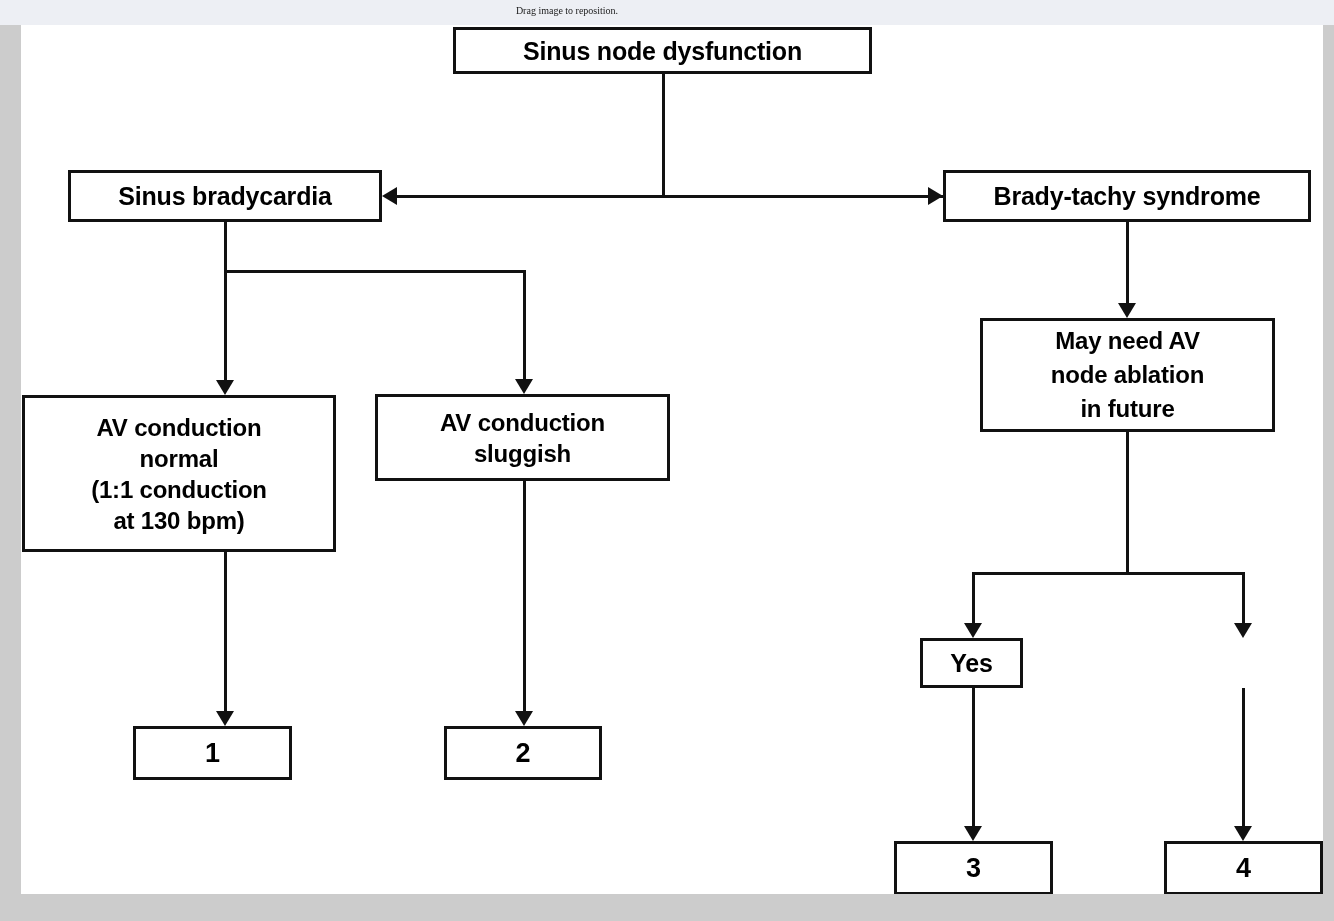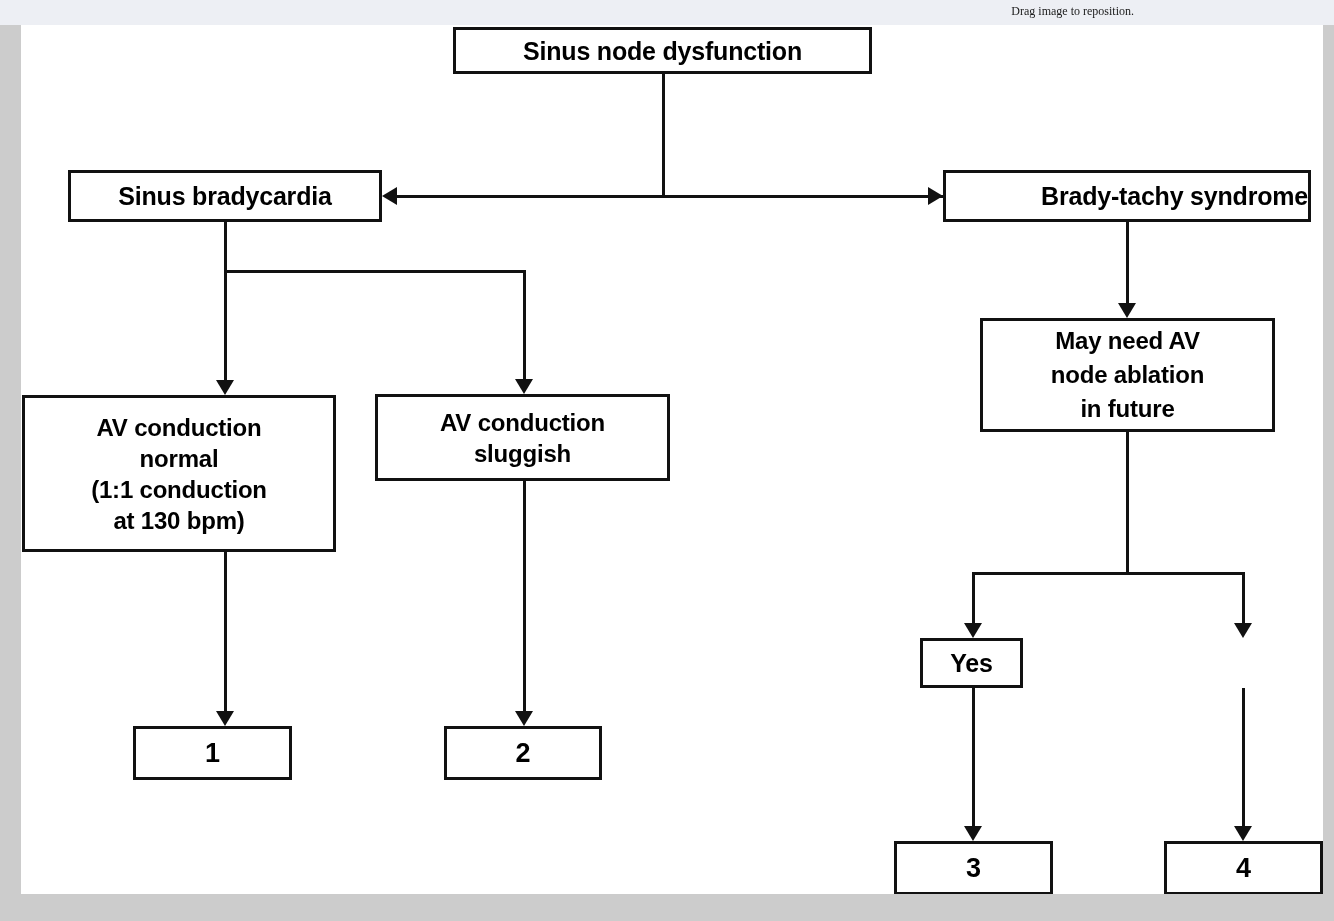--- a/index.html
+++ b/index.html
@@ -32,23 +32,23 @@
     width: 1334px;
     height: 25px;
     background: #edeff4;
     z-index: 5;
   }
   #drag-banner-text {
     position: absolute;
     left: 0;
     top: 2px;
     width: 1134px;
-    text-align: right;
+    text-align: center;
     font-family: "Liberation Serif", serif;
-    font-size: 12px;
+    font-size: 10px;
     line-height: 18px;
     color: #1a1a1a;
     white-space: nowrap;
   }
 
   
   #image-canvas {
     position: absolute;
     left: 21px;
     top: 25px;
@@ -134,21 +134,21 @@
   <div id="image-canvas">
 
     <div class="node t-big" style="left:47px; top:145px; width:314px; height:52px;">
       <span class="label">Sinus bradycardia</span>
     </div>
 
     <div class="node t-big" style="left:432px; top:2px; width:419px; height:47px;">
       <span class="label">Sinus node dysfunction</span>
     </div>
 
-    <div class="node t-big" style="left:922px; top:145px; width:368px; height:52px;text-align:right;">
+    <div class="node t-big" style="left:922px; top:145px; width:368px; height:52px;">
       <span class="label">Brady-tachy syndrome</span>
     </div>
 
     <div class="node t-small" style="left:1px; top:370px; width:314px; height:157px;">
       <span class="label">AV conduction
 normal
 (1:1 conduction
 at 130 bpm)</span>
     </div>
 

